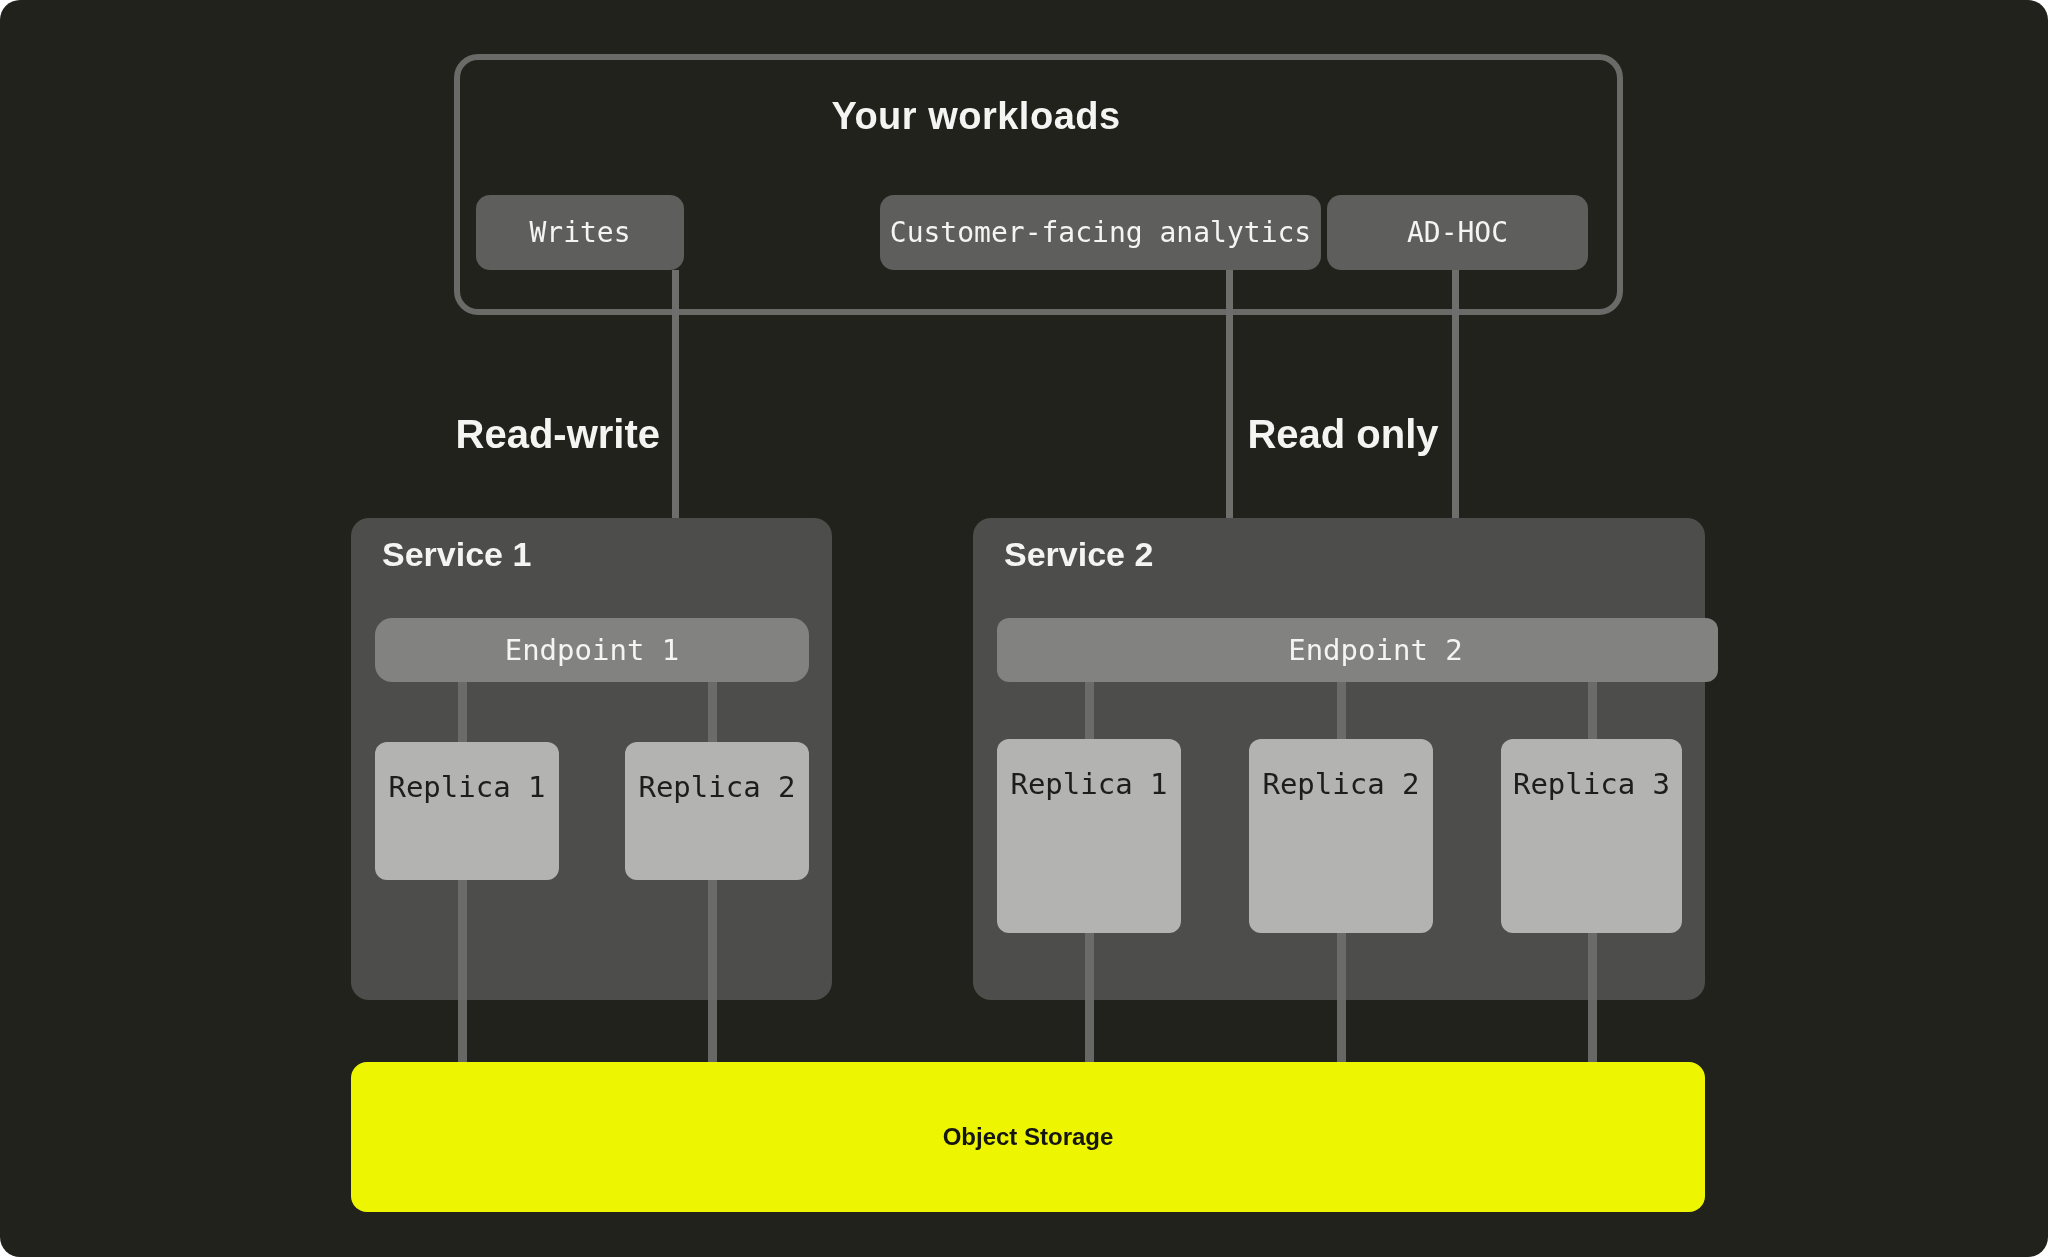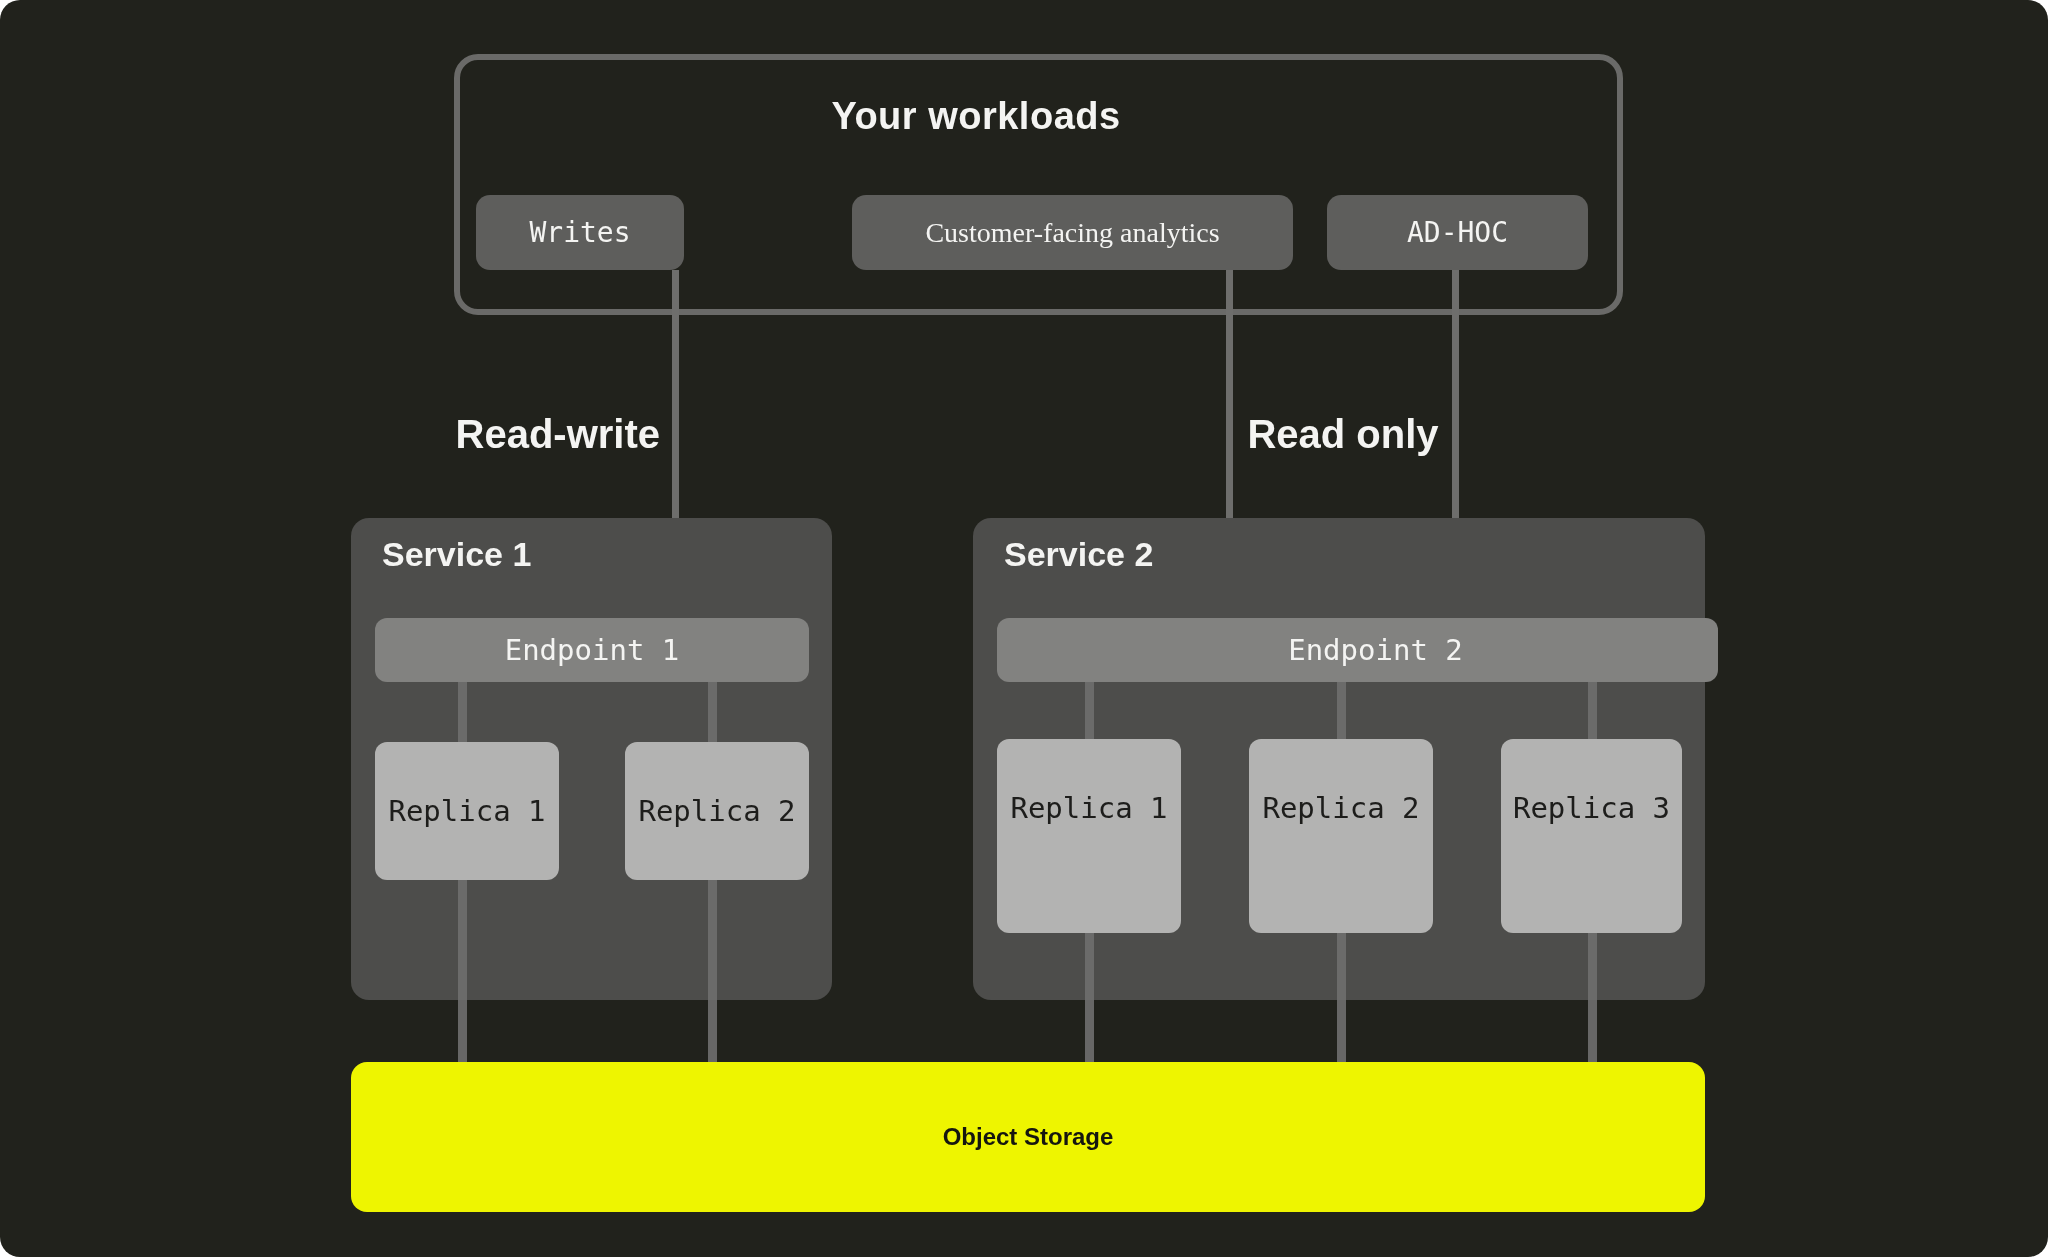--- a/index.html
+++ b/index.html
@@ -16,21 +16,21 @@
     background:var(--panel-bg);border-radius:20px;}
   
   .workloads-box{position:absolute;left:454px;top:54px;width:1169px;height:261px;
     border:6px solid var(--box-border);border-radius:24px;box-sizing:border-box;background:transparent;}
   .workloads-title{position:absolute;left:454px;top:95px;width:966px;text-align:center;
     color:var(--text-light);font-size:38px;font-weight:700;letter-spacing:.5px;margin-left:39px;}
   .chip{position:absolute;top:195px;height:75px;background:var(--chip-bg);border-radius:14px;
     display:flex;align-items:center;justify-content:center;color:var(--text-light);
     font-family:"DejaVu Sans Mono","Liberation Mono",monospace;font-size:28px;}
   .chip-writes{left:476px;width:208px;}
-  .chip-analytics{left:852px;width:441px;font-family:Liberation Serif, serif;}
+  .chip-analytics{left:880px;width:441px;}
   .chip-adhoc{left:1327px;width:261px;}
   
   .arrow-line{position:absolute;top:270px;width:7px;height:312px;background:var(--line);}
   .arrow-line.a1{left:672px;} .arrow-line.a2{left:1226px;} .arrow-line.a3{left:1452px;}
   .arrow-head{position:absolute;top:578px;width:0;height:0;
     border-left:17px solid transparent;border-right:17px solid transparent;
     border-top:26px solid var(--line);}
   .arrow-head.a1{left:659px;} .arrow-head.a2{left:1213px;} .arrow-head.a3{left:1439px;}
   .edge-label{position:absolute;top:412px;color:var(--text-light);font-size:40px;font-weight:700;}
   .edge-label.rw{left:420px;width:240px;text-align:right;}
@@ -40,24 +40,24 @@
   .service-1{left:351px;width:481px;}
   .service-2{left:973px;width:732px;}
   .service-title{position:absolute;top:535px;color:var(--text-light);font-size:34px;font-weight:700;text-align:center;}
   .service-title.s1{left:382px;} .service-title.s2{left:1004px;}
   .connector{position:absolute;top:682px;height:380px;width:9px;background:var(--line);opacity:.92;}
   .connector.c1{left:458px;} .connector.c2{left:708px;}
   .connector.c3{left:1085px;} .connector.c4{left:1337px;} .connector.c5{left:1588px;}
   .endpoint{position:absolute;top:618px;height:64px;background:var(--endpoint-bg);border-radius:12px;
     display:flex;align-items:center;justify-content:center;color:var(--text-light);
     font-family:"DejaVu Sans Mono","Liberation Mono",monospace;font-size:29px;}
-  .endpoint.e1{left:375px;width:434px;}
+  .endpoint.e1{left:375px;width:434px;border-radius:17px;}
   .endpoint.e2{left:997px;width:685px;padding-left:36px;}
   .replica{position:absolute;background:var(--replica-bg);border-radius:12px;
-    display:flex;justify-content:center;align-items:flex-start;padding-top:52px;box-sizing:border-box;
+    display:flex;justify-content:center;align-items:flex-start;padding-top:28px;box-sizing:border-box;
     color:var(--text-dark);font-family:"DejaVu Sans Mono","Liberation Mono",monospace;font-size:29px;}
   .replica.s1{top:742px;height:138px;}
   .replica.s2{top:739px;height:194px;}
   .r11{left:375px;width:184px;} .r12{left:625px;width:184px;}
   .r21{left:997px;width:184px;} .r22{left:1249px;width:184px;} .r23{left:1501px;width:181px;}
   
   .storage{position:absolute;left:351px;top:1062px;width:1354px;height:150px;
     background:var(--storage-bg);border-radius:16px;display:flex;align-items:center;justify-content:center;
     color:#15160f;font-size:24px;font-weight:700;}
 </style>

